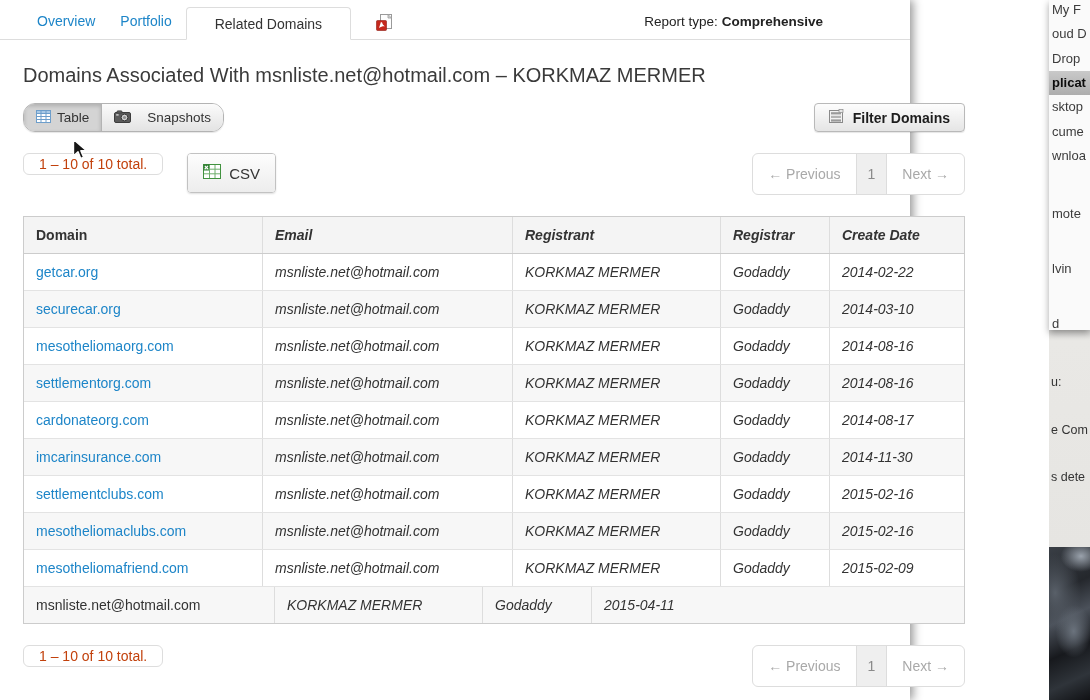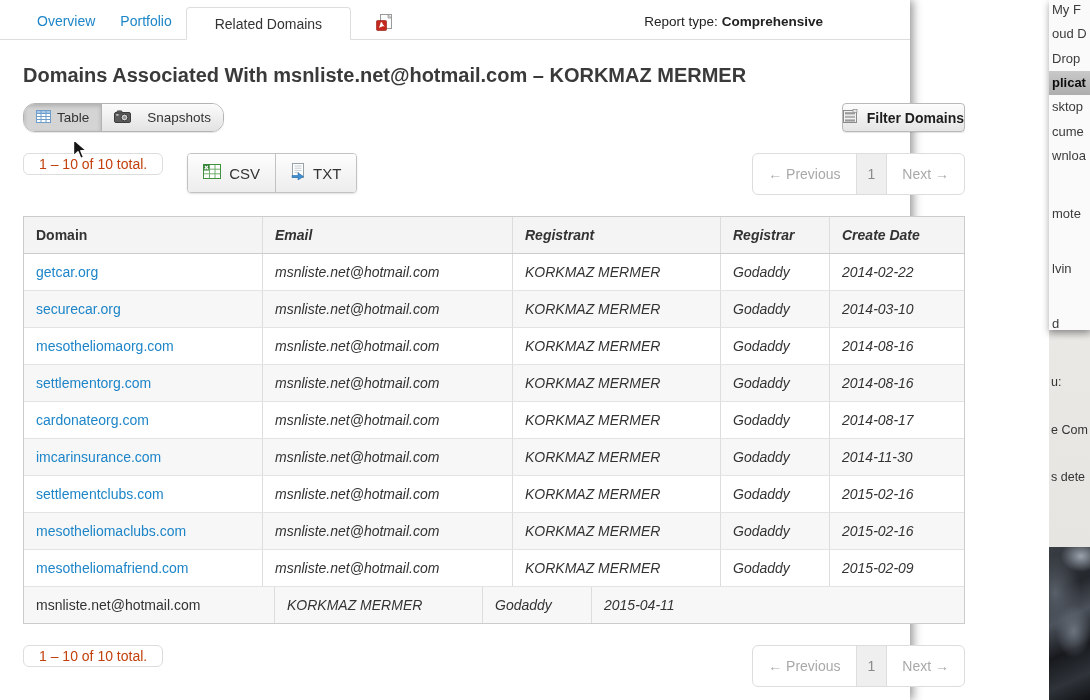--- a/index.html
+++ b/index.html
@@ -38,30 +38,30 @@
   .tab-link.second { margin-left:25px; }
   .tab-active { margin-left:14px; margin-bottom:-1px; height:33px; border:1px solid #ddd; border-bottom:1px solid #fff;
                 border-radius:4px 4px 0 0; background:#fff; display:flex; align-items:center; padding:0 28px;
                 font-size:14px; color:#333; cursor:default; }
   .pdf-btn { margin-left:25px; margin-bottom:6px; cursor:pointer; line-height:0; }
   .report-type { position:absolute; right:87px; top:14px; font-size:13.5px; color:#222; }
   .report-type b { margin-left:4px; }
 
   
   .content { width:942px; margin:24px 0 0 23px; }
-  .page-title { margin:0; font-size:20px; font-weight:700; color:#3a3a3a; }
+  .page-title { margin:0; font-size:20px; font-weight:400; color:#3a3a3a; }
 
   .row-toggle { margin-top:16px; display:flex; justify-content:space-between; align-items:flex-start; }
   .btn-group { display:inline-flex; border:1px solid #b3b3b3; border-radius:12px; overflow:hidden;
                box-shadow:0 1px 1px rgba(0,0,0,0.1); }
   .tbtn { display:flex; align-items:center; gap:6px; padding:0 12px; height:27px; font-size:13.5px; color:#333;
           background:linear-gradient(#fbfbfb,#e3e3e3); cursor:pointer; }
   .tbtn + .tbtn { border-left:1px solid #b3b3b3;gap:16px; }
   .tbtn.active { background:#d4d4d4; box-shadow:inset 0 2px 4px rgba(0,0,0,0.18); }
-  .filter-btn { display:flex; align-items:center; gap:8px; padding:0 0; height:29px; border:1px solid #b9b9b9;
+  .filter-btn { display:flex; align-items:center; gap:8px; padding:0 14px; height:29px; border:1px solid #b9b9b9;
                 border-radius:4px; background:linear-gradient(#fdfdfd,#e5e5e5); font-size:14px; font-weight:bold;
                 color:#1d1d1d; cursor:pointer; box-shadow:0 1px 1px rgba(0,0,0,0.1); }
 
   .row-pager { margin-top:21px; display:flex; align-items:flex-start; }
   .total-box { border:1px solid #ddd; border-radius:6px; padding:2px 15px; font-size:14px; color:#c2410c; background:#fff; }
   .export-group { margin-left:24px; display:inline-flex; border:1px solid #c2c2c2; border-radius:4px; overflow:hidden;
                   box-shadow:0 1px 2px rgba(0,0,0,0.13); }
   .export-btn { display:flex; align-items:center; gap:8px; padding:0 15px; height:38px; font-size:15px; color:#333;
                 background:linear-gradient(#fdfdfd,#ededed); cursor:pointer; }
   .export-btn + .export-btn { border-left:1px solid #c2c2c2; }
@@ -181,30 +181,20 @@
           <span>
             <svg width="18" height="15" viewBox="0 0 18 15">
               <rect x="0.5" y="0.5" width="17" height="14" fill="#fff" stroke="#41923f"></rect>
               <rect x="0.5" y="0.5" width="6" height="6" fill="#2f7d32"></rect>
               <path d="M6.5 1 V14 M12 1 V14 M1 5.2 H17 M1 9.8 H17" stroke="#6fae6d" stroke-width="1" fill="none"></path>
               <path d="M1.8 1.8 L5 5 M5 1.8 L1.8 5" stroke="#fff" stroke-width="1.1"></path>
             </svg>
           </span>
           <span>CSV</span>
         </div>
-        <div class="export-btn">
-          <span>
-            <svg width="14" height="17" viewBox="0 0 14 17">
-              <rect x="1.5" y="0.5" width="11" height="14" fill="#fff" stroke="#98a2ab"></rect>
-              <path d="M3.5 3 H10.5 M3.5 5.2 H10.5 M3.5 7.4 H10.5 M3.5 9.6 H8" stroke="#c3cbd2" stroke-width="1"></path>
-              <path d="M1 12.5 H7 L7 9.8 L12.5 13.5 L7 17 L7 14.5 H1 Z" fill="#3f8fd2" stroke="#2b6ea8" stroke-width="0.6"></path>
-            </svg>
-          </span>
-          <span>TXT</span>
-        </div>
       </div>
       <div class="pager-group">
         <div class="pager-cell">← Previous</div>
         <div class="pager-cell current">1</div>
         <div class="pager-cell">Next →</div>
       </div>
     </div>
 
     <div class="dtable">
       <div class="thead">

